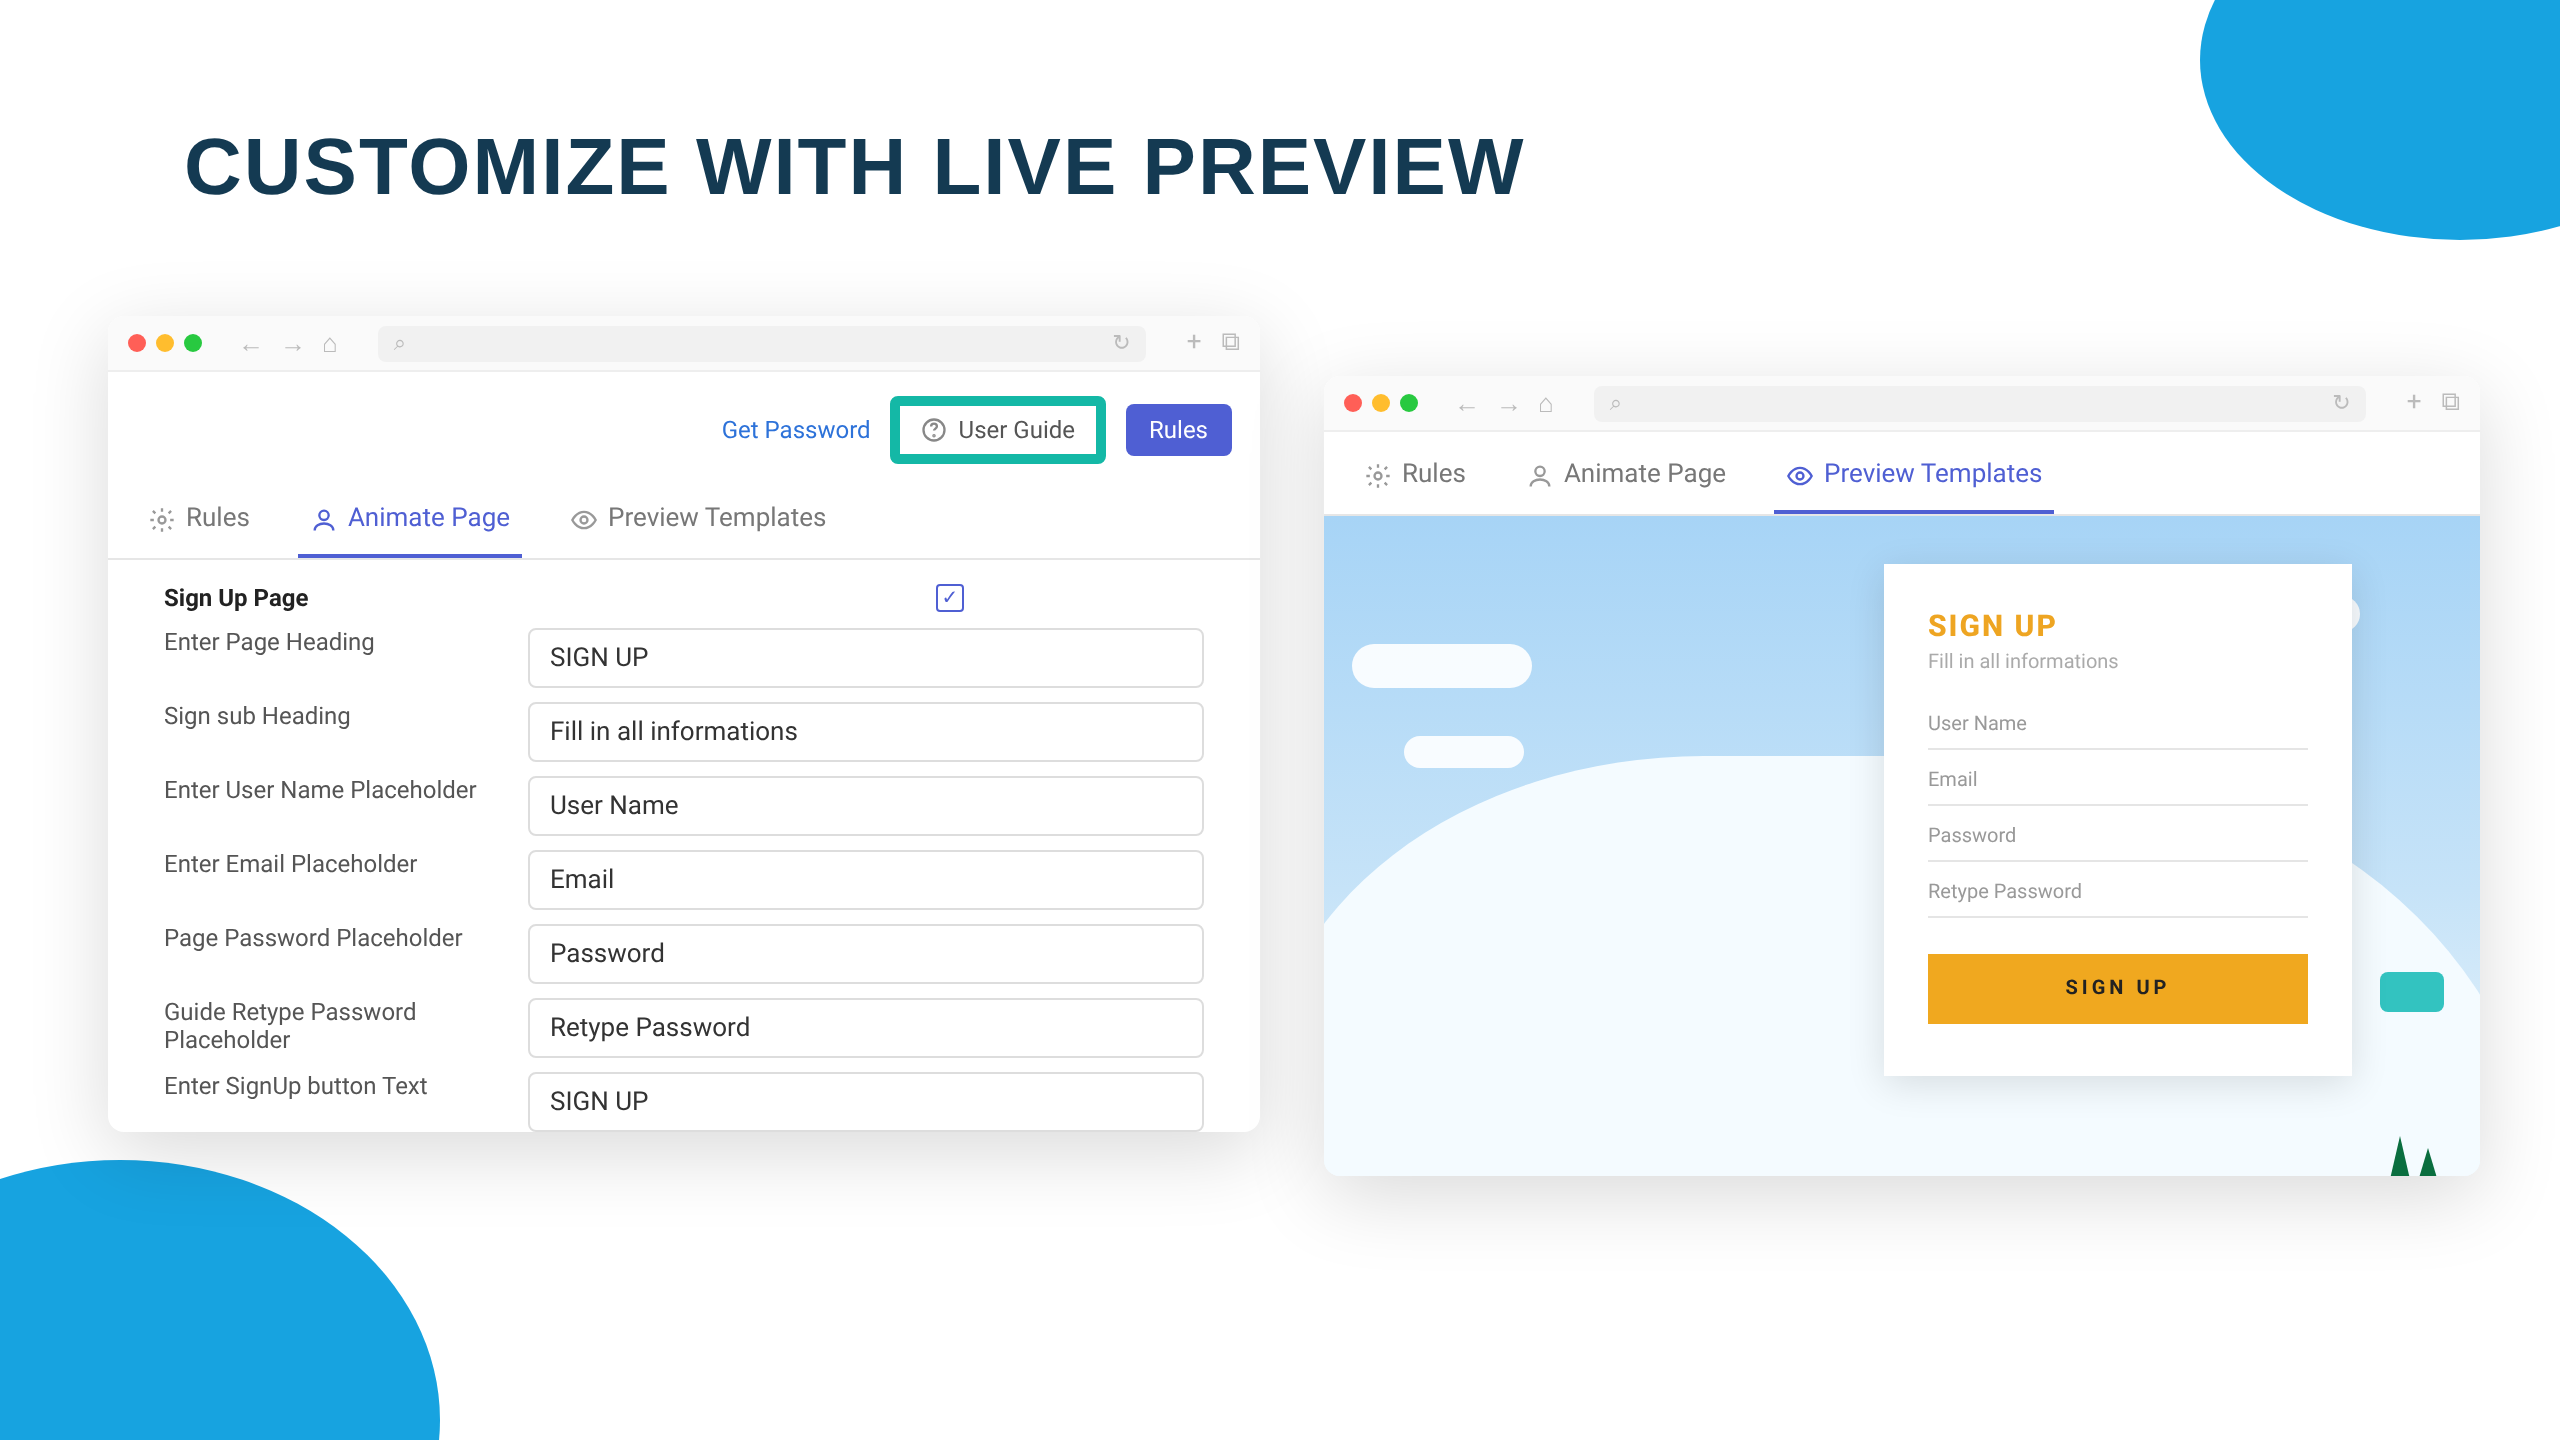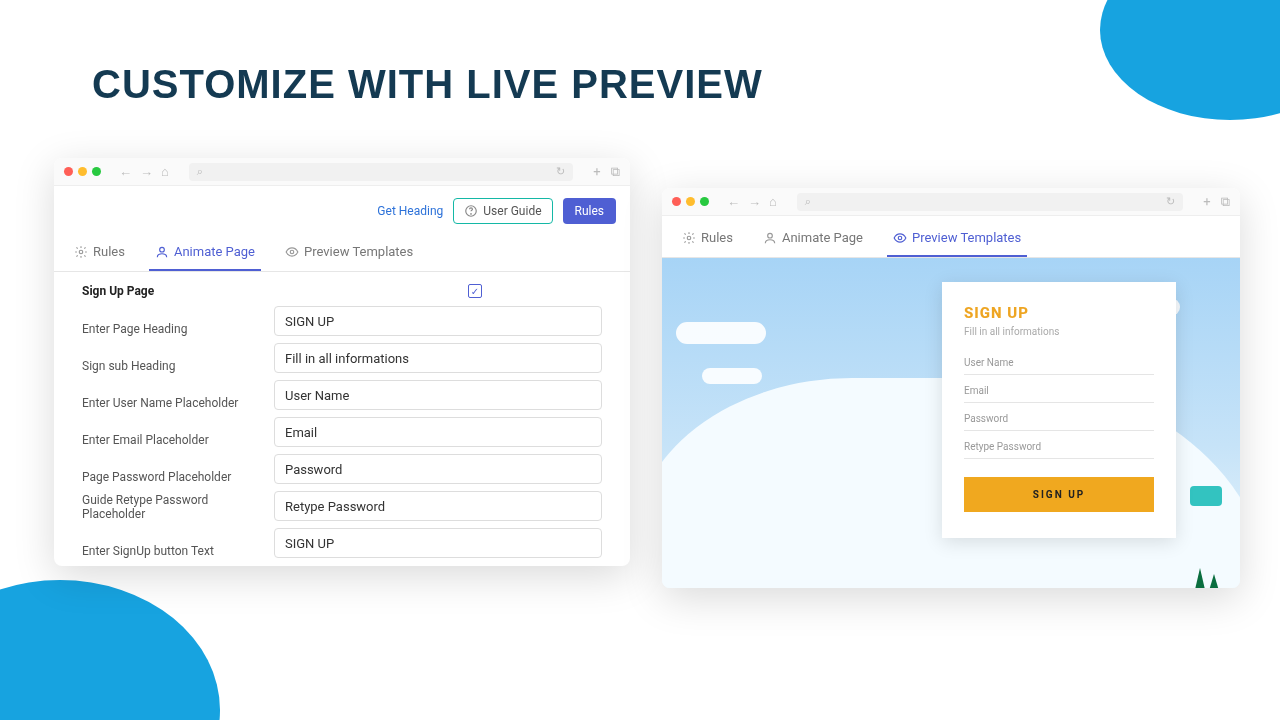--- a/index.html
+++ b/index.html
@@ -19,33 +19,33 @@
 .dots { display: flex; gap: 5px; }
 .dot { width: 9px; height: 9px; border-radius: 50%; }
 .dot.r { background: #ff5f57; } .dot.y { background: #ffbd2e; } .dot.g { background: #28c940; }
 .nav-arrows { margin-left: 12px; display: flex; gap: 8px; color: #bbb; font-size: 13px; }
 .addr { flex: 1; margin: 0 14px; height: 18px; background: #f1f1f1; border-radius: 4px; display: flex; align-items: center; padding: 0 8px; color: #bbb; font-size: 11px; justify-content: space-between; }
 .addr-right { display: flex; gap: 10px; color: #bbb; font-size: 13px; }
 
 
 .app-head { display: flex; justify-content: flex-end; align-items: center; gap: 10px; padding: 12px 14px 10px; }
 .link-support { color: #2d72d9; font-size: 12px; cursor: pointer; }
-.btn-outline { border: 1px solid #14b8a6; background: #fff; border-radius: 4px; padding: 5px 10px; font-size: 12px; color: #555; display: inline-flex; align-items: center; gap: 5px; cursor: pointer; }
+.btn-outline { border: 5px solid #14b8a6; background: #fff; border-radius: 4px; padding: 5px 10px; font-size: 12px; color: #555; display: inline-flex; align-items: center; gap: 5px; cursor: pointer; }
 .btn-primary { background: #4f5fd3; color: #fff; border: none; border-radius: 4px; padding: 6px 12px; font-size: 12px; cursor: pointer; }
 
 .tabs { display: flex; border-bottom: 1px solid #e6e6e6; padding: 0 14px; gap: 18px; }
 .tab { display: flex; align-items: center; gap: 5px; padding: 10px 6px; font-size: 13px; color: #777; cursor: pointer; border-bottom: 2px solid transparent; }
 .tab.active { color: #4f5fd3; border-bottom-color: #4f5fd3; }
 .tab-icon { width: 14px; height: 14px; display: inline-block; }
 
 .form-area { padding: 12px 28px; }
 .row-top { display: flex; justify-content: space-between; align-items: center; margin-bottom: 8px; }
 .section-title { font-size: 12px; font-weight: 700; color: #222; }
 .check { width: 14px; height: 14px; border: 1px solid #4f5fd3; border-radius: 2px; display: inline-flex; align-items: center; justify-content: center; color: #4f5fd3; font-size: 10px; margin-right: 120px; cursor: pointer; }
-.row { display: flex; align-items: flex-end; margin-bottom: 7px; gap: 10px; }
+.row { display: flex; align-items: flex-start; margin-bottom: 7px; }
 .label { width: 182px; font-size: 12px; color: #555; flex-shrink: 0; }
 .input { flex: 1; height: 30px; border: 1px solid #ddd; border-radius: 4px; padding: 0 10px; font-size: 13px; color: #333; background: #fff; }
 
 
 .right .tabs { padding: 0 14px; margin-top: 4px; }
 .preview-scene { position: relative; height: 340px; background: linear-gradient(180deg, #a7d4f6 0%, #c6e3f8 55%, #eef7fc 100%); overflow: hidden; }
 .cloud { position: absolute; background: #fff; border-radius: 50px; opacity: 0.9; }
 .cloud.c1 { width: 90px; height: 22px; top: 64px; left: 14px; }
 .cloud.c2 { width: 60px; height: 16px; top: 110px; left: 40px; }
 .cloud.c3 { width: 70px; height: 18px; top: 40px; right: 60px; }
@@ -86,21 +86,21 @@
       <span>⌕</span>
       <span>↻</span>
     </div>
     <div class="addr-right">
       <span>+</span>
       <span>⧉</span>
     </div>
   </div>
 
   <div class="app-head">
-    <span class="link-support">Get Heading</span>
+    <span class="link-support">Get Password</span>
     <button class="btn-outline">
       <svg viewBox="0 0 24 24" fill="none" stroke="#888" stroke-width="2">
           <circle cx="12" cy="12" r="9"></circle>
           <path d="M9.5 9a2.5 2.5 0 015 0c0 1.5-2.5 2-2.5 3.5"></path>
           <circle cx="12" cy="17" r="0.5" fill="#888"></circle>
         </svg>
       <span>User Guide</span>
     </button>
     <button class="btn-primary">Rules</button>
   </div>

